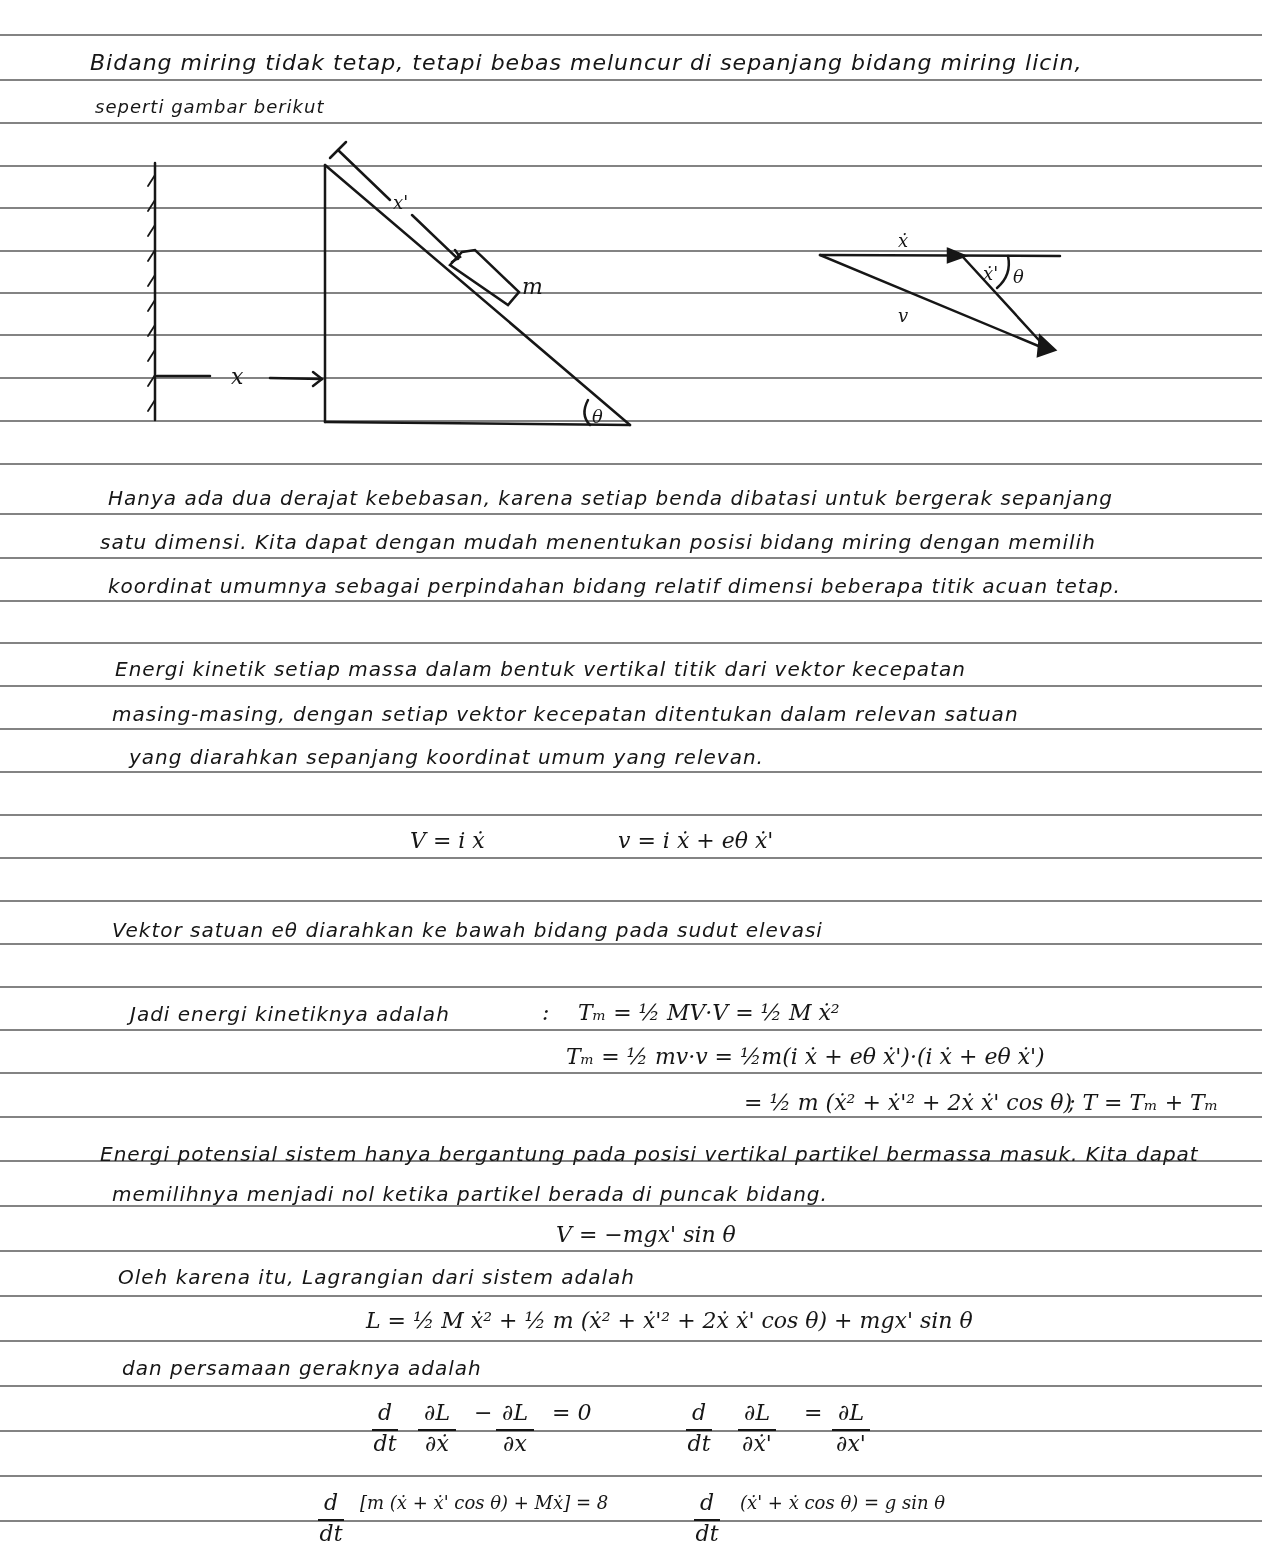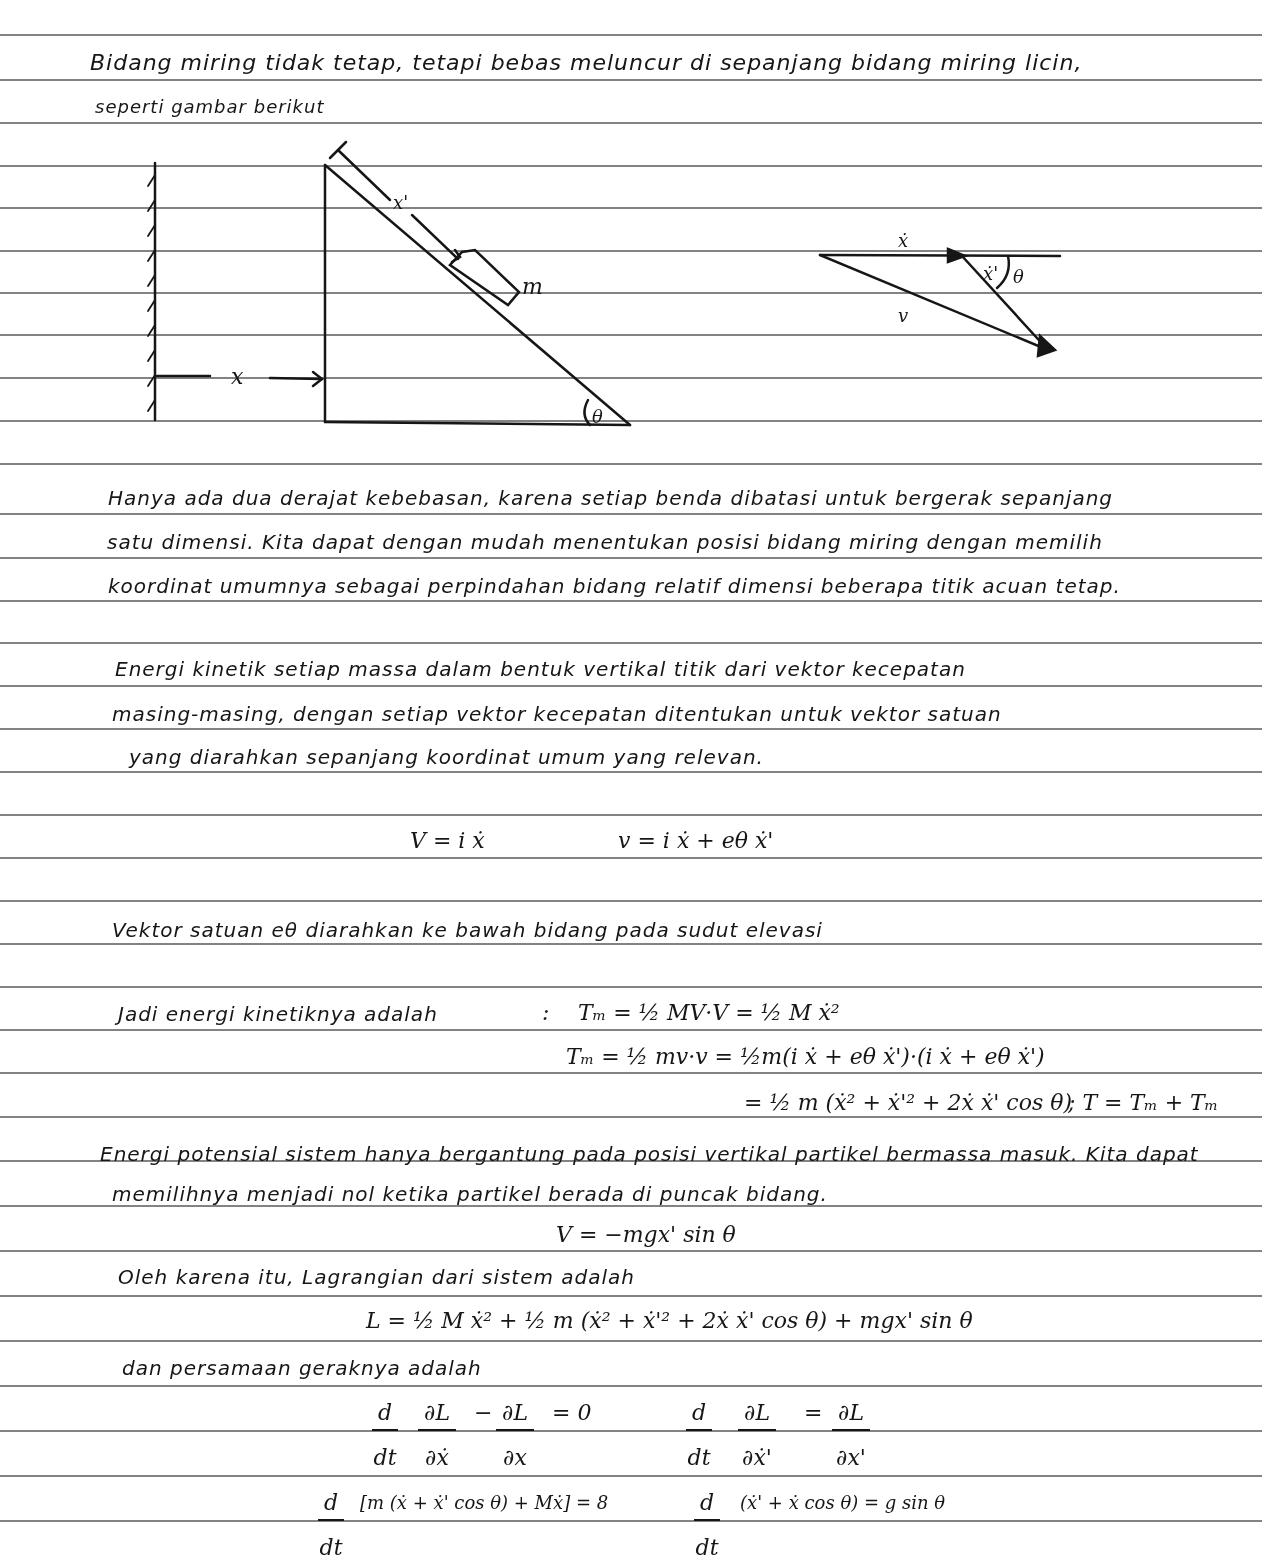--- a/index.html
+++ b/index.html
@@ -6,21 +6,21 @@
   body{width:1262px;height:1560px;position:relative;overflow:hidden;
        font-family:"DejaVu Sans",sans-serif;color:#1a1a1a;}
   .rule{position:absolute;left:0;width:1262px;height:2px;background:#5a5a5a;opacity:.75;}
   .hw{position:absolute;white-space:nowrap;font-family:"DejaVu Sans",sans-serif;
       font-size:20px;letter-spacing:1px;color:#161616;font-style:italic;}
   .eq{position:absolute;white-space:nowrap;font-family:"DejaVu Serif",serif;
       font-size:22px;color:#161616;font-style:italic;}
   .frac{position:absolute;display:inline-block;text-align:center;font-family:"DejaVu Serif",serif;
         font-style:italic;font-size:22px;color:#161616;}
   .frac .num{display:block;border-bottom:2px solid #161616;padding:0 6px 4px 6px;}
-  .frac .den{display:block;padding-top:14px;}
+  .frac .den{display:block;}
   .small{font-size:18px;}
   svg{position:absolute;left:0;top:0;}
 </style>
 </head>
 <body>
 
 <div>
   <div class="rule" style="top:34px"></div>
   <div class="rule" style="top:79px"></div>
   <div class="rule" style="top:122px"></div>
@@ -110,33 +110,33 @@
 <div class="eq" style="left:522px;top:274px">m</div>
 <div class="eq" style="left:231px;top:364px">x</div>
 <div class="eq small" style="left:592px;top:406px">θ</div>
 
 <div class="eq small" style="left:898px;top:230px">ẋ</div>
 <div class="eq small" style="left:983px;top:263px">ẋ'</div>
 <div class="eq small" style="left:1013px;top:266px">θ</div>
 <div class="eq small" style="left:898px;top:305px">v</div>
 
 <div class="hw" style="left:108px;top:486px">Hanya ada dua derajat kebebasan, karena setiap benda dibatasi untuk bergerak sepanjang</div>
-<div class="hw" style="left:107px;top:530px">satu dimensi. Kita dapat dengan mudah menentukan posisi bidang miring dengan memilih</div>
+<div class="hw" style="left:100px;top:530px">satu dimensi. Kita dapat dengan mudah menentukan posisi bidang miring dengan memilih</div>
 <div class="hw" style="left:108px;top:574px">koordinat umumnya sebagai perpindahan bidang relatif dimensi beberapa titik acuan tetap.</div>
 
 <div class="hw" style="left:115px;top:657px">Energi kinetik setiap massa dalam bentuk vertikal titik dari vektor kecepatan</div>
-<div class="hw" style="left:112px;top:702px">masing-masing, dengan setiap vektor kecepatan ditentukan untuk vektor satuan</div>
+<div class="hw" style="left:112px;top:702px">masing-masing, dengan setiap vektor kecepatan ditentukan dalam relevan satuan</div>
 <div class="hw" style="left:129px;top:745px">yang diarahkan sepanjang koordinat umum yang relevan.</div>
 
 <div class="eq" style="left:410px;top:828px">V = i ẋ</div>
 <div class="eq" style="left:618px;top:828px">v = i ẋ + eθ ẋ'</div>
 
 <div class="hw" style="left:112px;top:918px">Vektor satuan eθ diarahkan ke bawah bidang pada sudut elevasi</div>
 
-<div class="hw" style="left:118px;top:1002px">Jadi energi kinetiknya adalah</div>
+<div class="hw" style="left:130px;top:1002px">Jadi energi kinetiknya adalah</div>
 <div class="eq" style="left:542px;top:1000px">:</div>
 <div class="eq" style="left:578px;top:1000px">Tₘ = ½ MV·V  = ½ M ẋ²</div>
 <div class="eq" style="left:566px;top:1044px">Tₘ = ½ mv·v = ½m(i ẋ + eθ ẋ')·(i ẋ + eθ ẋ')</div>
 <div class="eq" style="left:744px;top:1090px">= ½ m (ẋ² + ẋ'² + 2ẋ ẋ' cos θ)</div>
 <div class="eq" style="left:1068px;top:1090px">; T = Tₘ + Tₘ</div>
 
 <div class="hw" style="left:100px;top:1142px">Energi potensial sistem hanya bergantung pada posisi vertikal partikel bermassa masuk. Kita dapat</div>
 <div class="hw" style="left:112px;top:1182px">memilihnya menjadi nol ketika partikel berada di puncak bidang.</div>
 <div class="eq" style="left:556px;top:1222px">V = −mgx' sin θ</div>
 

